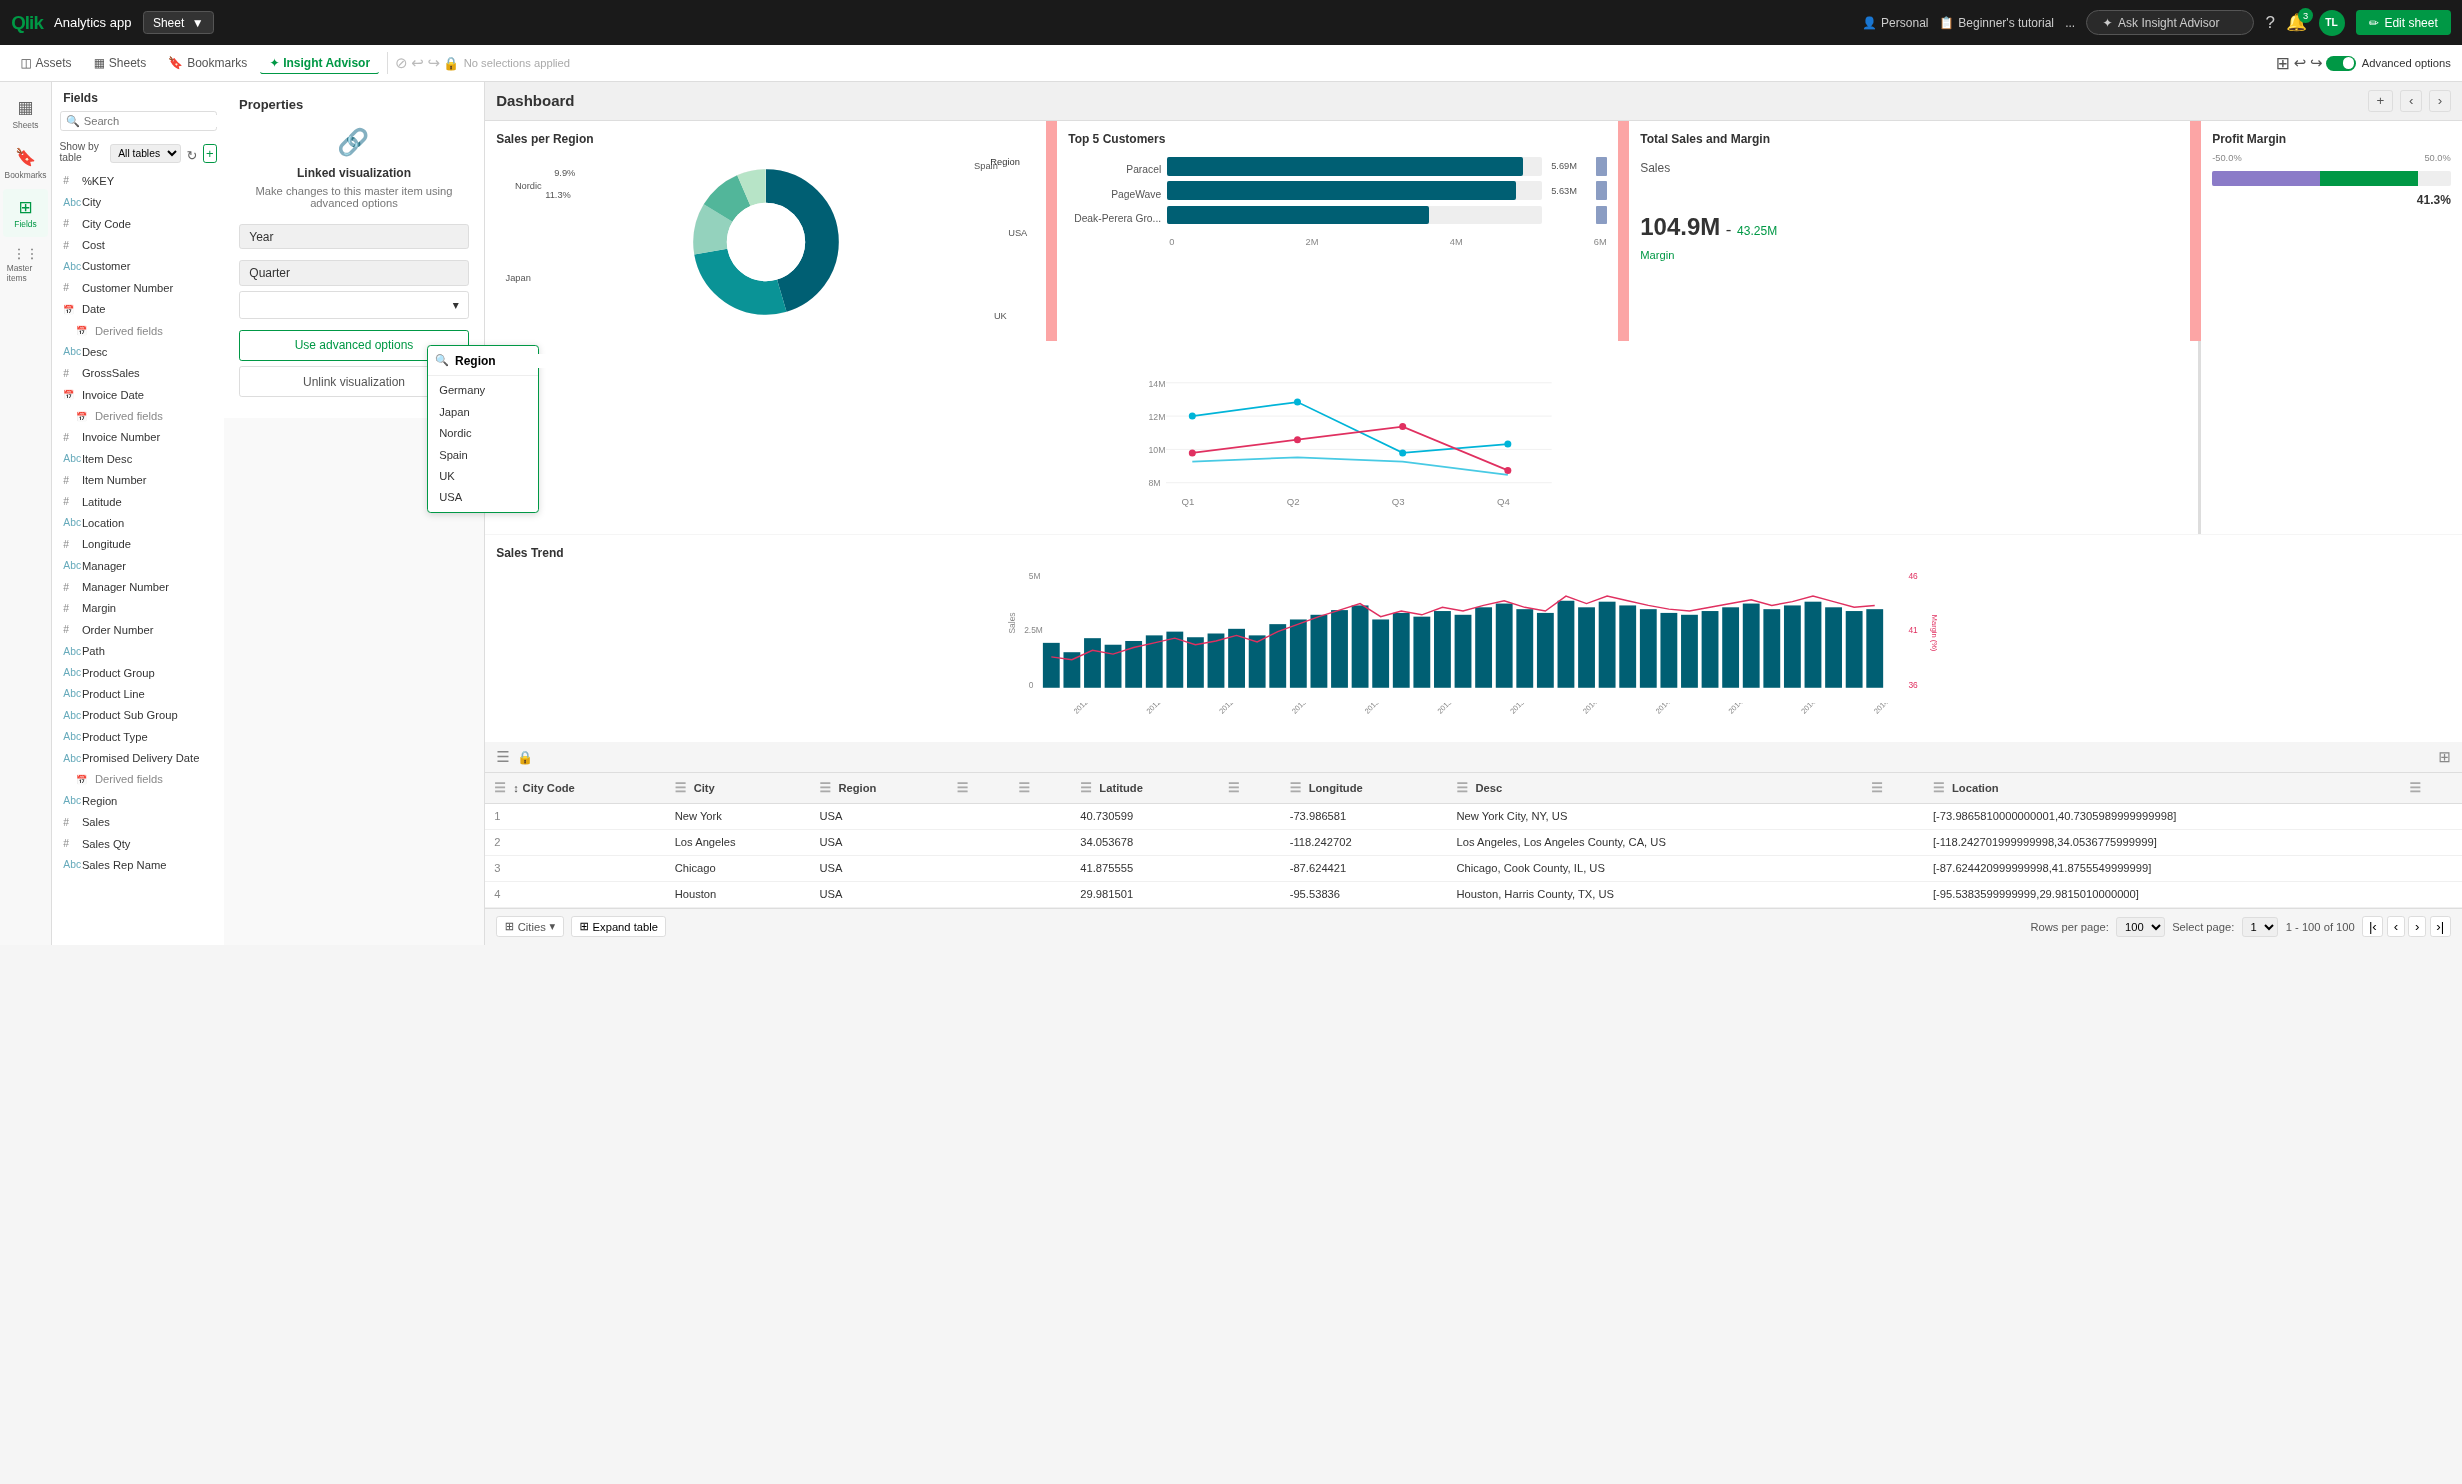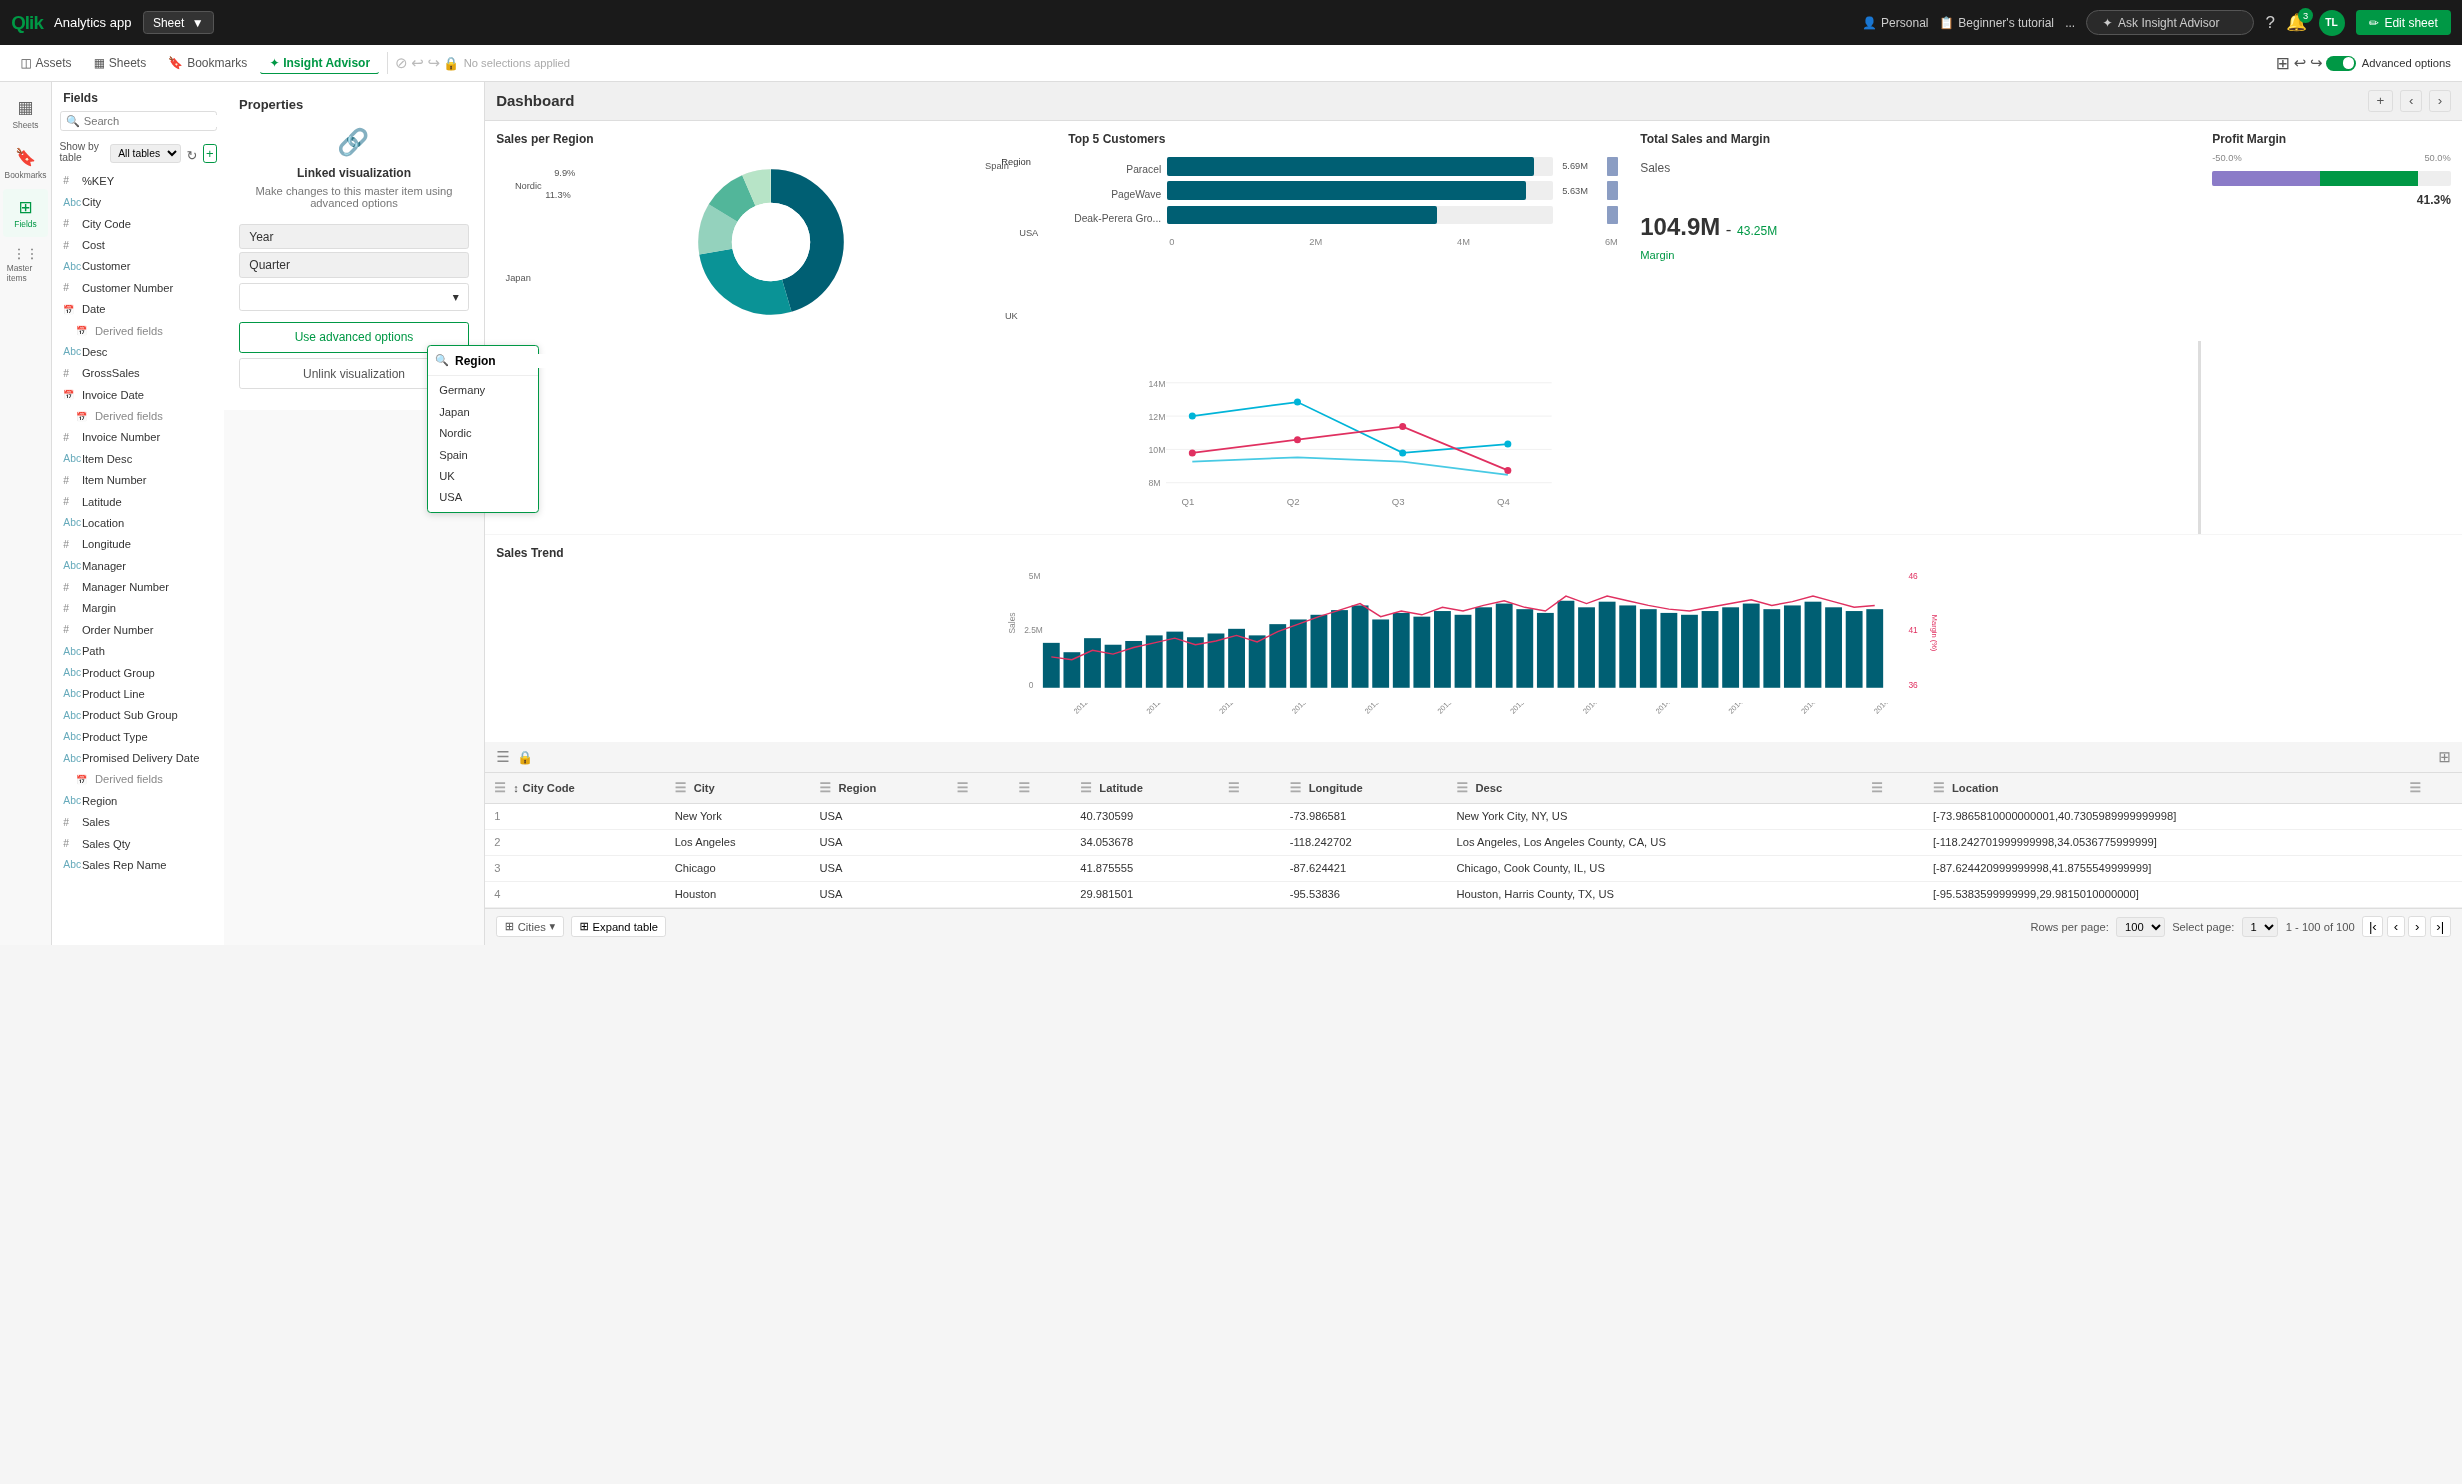--- a/index.html
+++ b/index.html
@@ -139,21 +139,21 @@
 
     .top-nav-left { display: flex; align-items: center; gap: 11.2px; }
     .top-nav-right { display: flex; align-items: center; gap: 11.2px; }
 
     .sales-number-row { display: flex; align-items: baseline; gap: 5.6px; margin: 7.5px 0; }
     .sales-big { font-size: 24px; font-weight: 700; color: #333; }
     .minus-sign { font-size: 17px; color: #333; }
     .margin-num { font-size: 12px; font-weight: 400; color: #009845; margin-top: 42px; }
 
     .prop-dropdown { border: 0.9px solid #ddd; border-radius: 2.8px; padding: 5.6px 9.3px; font-size: 12px; background: #fff; display: flex; align-items: center; justify-content: space-between; margin-bottom: 11.2px; cursor: pointer; }
-    .year-chip { background: #f0f0f0; border: 0.9px solid #ddd; border-radius: 2.8px; padding: 4.7px 9.3px; font-size: 12px; color: #333; margin-bottom: 3px; }
+    .year-chip { background: #f0f0f0; border: 0.9px solid #ddd; border-radius: 2.8px; padding: 4.7px 9.3px; font-size: 12px; color: #333; margin-bottom: 11px; }
     .quarter-chip { background: #f0f0f0; border: 0.9px solid #ddd; border-radius: 2.8px; padding: 4.7px 9.3px; font-size: 12px; color: #333; margin-bottom: 5.6px; }
 
     .props-area { padding: 15px; background: #fff; flex: 0 0 auto; }
 
     .dashboard-top { display: flex; align-items: center; justify-content: space-between; padding: 7.5px 11.2px; background: #f0f0f0; border-bottom: 0.9px solid #ddd; }
     .dashboard-controls { display: flex; align-items: center; gap: 7.5px; }
     .toggle-switch { display: flex; align-items: center; gap: 5.6px; font-size: 11.2px; }
     .toggle-pill { width: 30px; height: 15px; background: #ddd; border-radius: 7.5px; position: relative; cursor: pointer; }
     .toggle-pill.on { background: #009845; }
     .toggle-knob { width: 11.2px; height: 11.2px; background: #fff; border-radius: 50%; position: absolute; top: 1.9px; transition: left 0.2s; }
@@ -433,21 +433,21 @@
   <div class="dashboard-area">
     <div class="dashboard-top">
       <span class="dashboard-title">Dashboard</span>
       <div class="dashboard-controls">
         <button class="nav-btn">+</button>
         <button class="nav-btn">‹</button>
         <button class="nav-btn">›</button>
       </div>
     </div>
 
-    <div style="display:grid;grid-template-columns:1fr 1fr 1fr 261px;gap:0;background:#fca5a5;">
+    <div style="display:grid;grid-template-columns:1fr 1fr 1fr 261px;gap:11px;background:#fca5a5;">
 
       <div class="chart-card">
         <div class="chart-title">Sales per Region</div>
         <div style="display:flex;justify-content:center;align-items:center;height:177px;position:relative;">
           <svg width="168" height="168" viewBox="0 0 180 180">
 
             <circle cx="90" cy="90" r="60" fill="none" stroke="#eee" stroke-width="36"></circle>
 
             <circle cx="90" cy="90" r="60" fill="none" stroke="#005f73" stroke-width="36" stroke-dasharray="171 377" stroke-dashoffset="0" transform="rotate(-90 90 90)"></circle>
 

